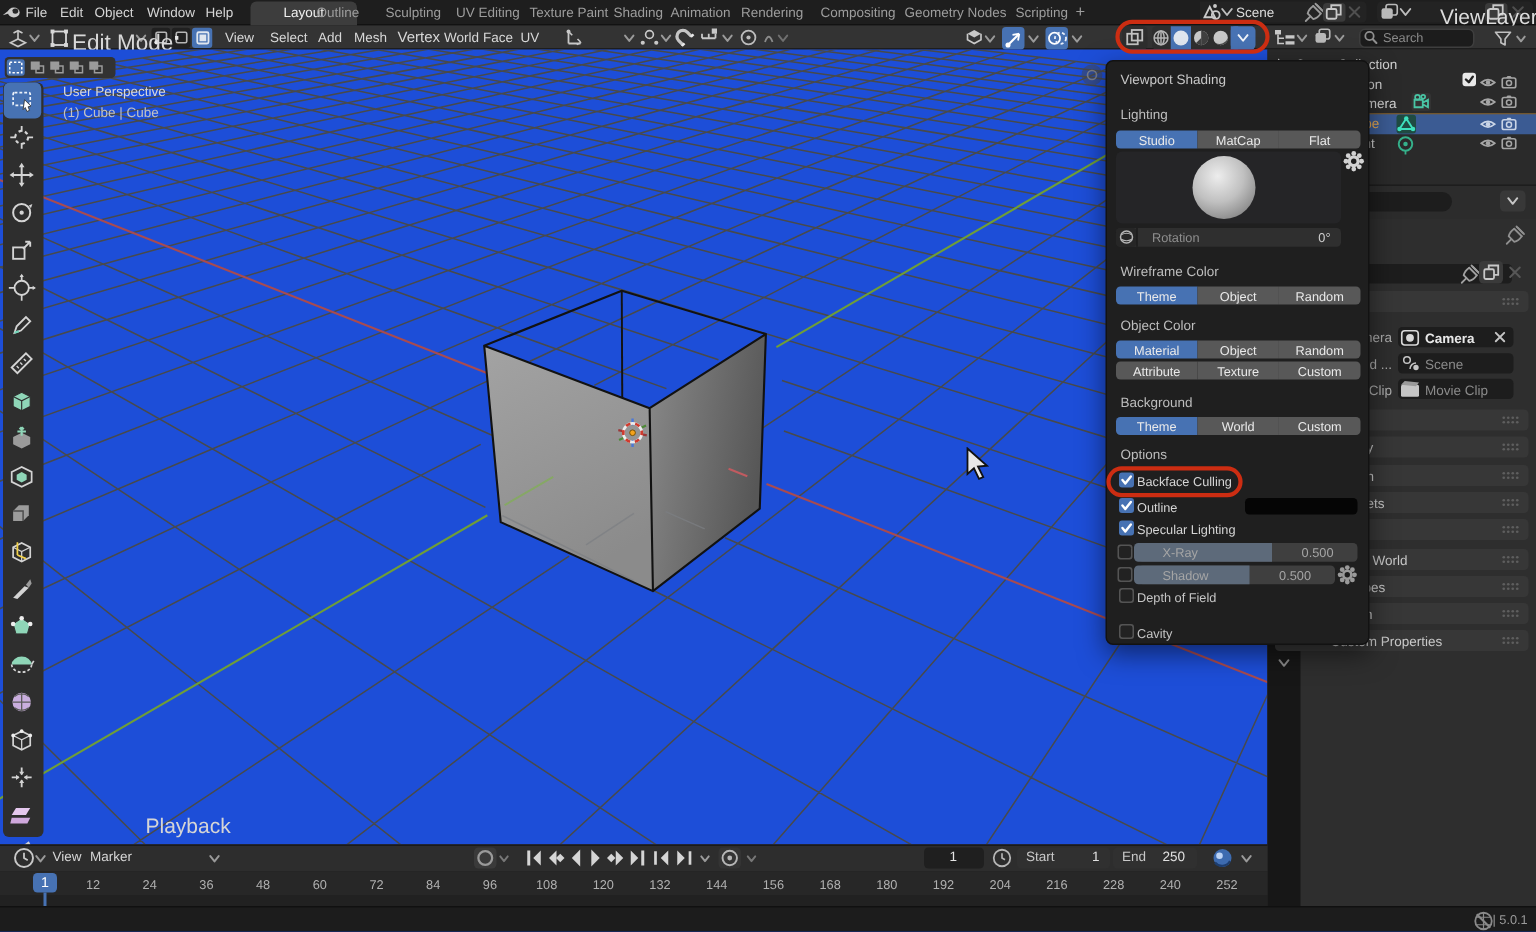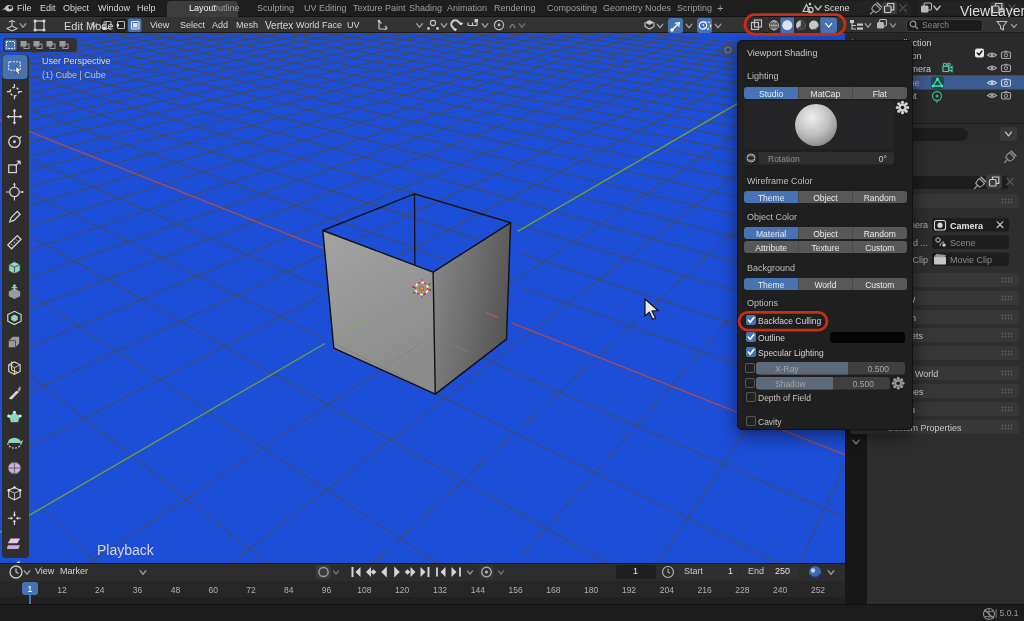--- a/index.html
+++ b/index.html
@@ -77,21 +77,21 @@
         <rect x="110.5" y="1.5" width="12.5" height="13.5" rx="2" fill="#202020"></rect>
         <rect x="124" y="1.5" width="13.5" height="13.5" rx="2" fill="#4772b3"></rect>
         <rect x="100" y="4.5" width="7" height="7" rx="1" fill="none" stroke="#b5b5b5" stroke-width="1.1"></rect>
         <circle cx="100.4" cy="11.2" r="1.5" fill="#e8e8e8"></circle>
         <rect x="113.5" y="4.5" width="7" height="7" rx="1" fill="none" stroke="#b5b5b5" stroke-width="1.1"></rect>
         <rect x="112.7" y="7" width="2.2" height="2.5" fill="#e8e8e8"></rect>
         <rect x="127.5" y="4.5" width="7.5" height="7.5" rx="1" fill="none" stroke="#dfe6ef" stroke-width="1.2"></rect>
         <rect x="129" y="6" width="4.5" height="4.5" fill="#dfe6ef"></rect>
       </g>
     </svg>
-<div class="tx" style="left:64px;top:20px;font-size:11px;color:#d8d8d8">Edit Mode</div>
+<div class="tx" style="left:48px;top:20px;font-size:15px;color:#d8d8d8">Edit Mode</div>
 <div class="tx" style="left:150px;top:20px;font-size:9px;color:#d8d8d8">View</div>
 <div class="tx" style="left:180px;top:20px;font-size:9px;color:#d8d8d8">Select</div>
 <div class="tx" style="left:212px;top:20px;font-size:9px;color:#d8d8d8">Add</div>
 <div class="tx" style="left:236px;top:20px;font-size:9px;color:#d8d8d8">Mesh</div>
 <div class="tx" style="left:265px;top:20px;font-size:10px;color:#d8d8d8">Vertex</div>
 <div class="tx" style="left:296px;top:20px;font-size:9px;color:#d8d8d8">World</div>
 <div class="tx" style="left:322px;top:20px;font-size:9px;color:#d8d8d8">Face</div>
 <div class="tx" style="left:347px;top:20px;font-size:9px;color:#d8d8d8">UV</div>
 <svg style="position:absolute;left:375px;top:17px;" width="155" height="17" viewBox="0 0 155 17">
       <path d="M4 12V4M4 12h8" stroke="#c8c8c8" stroke-width="1.2" fill="none"></path>

